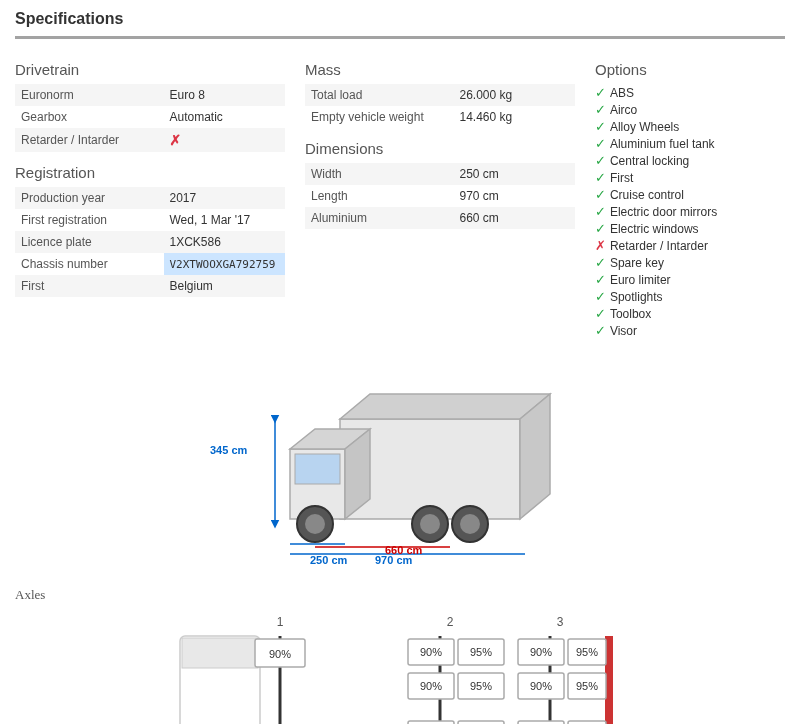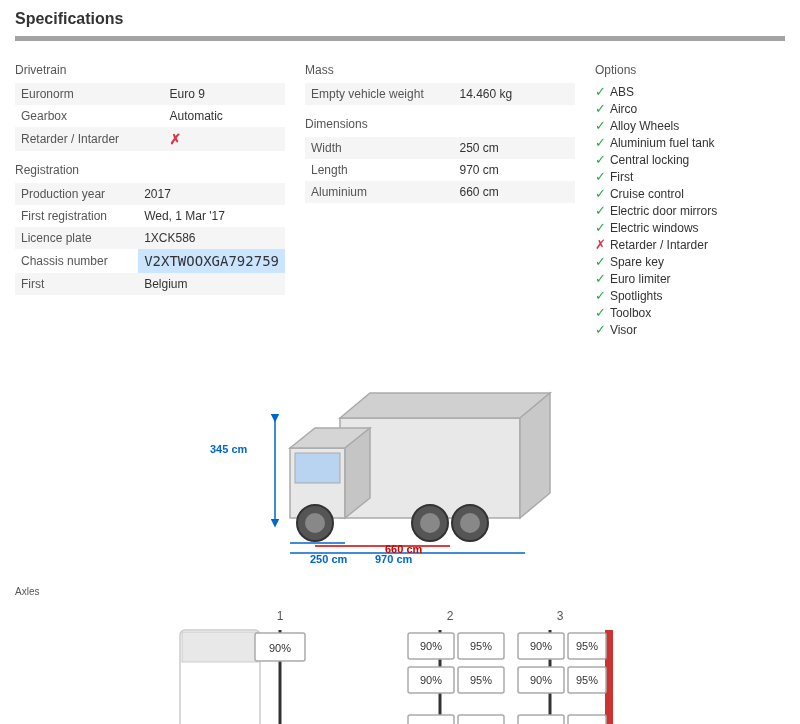--- a/index.html
+++ b/index.html
@@ -1,50 +1,50 @@
 <!DOCTYPE html>
 <html><head>
   <meta charset="utf-8">
   <style>
     * { box-sizing: border-box; margin: 0; padding: 0; }
     body { font-family: Arial, sans-serif; font-size: 13px; color: #333; background: #fff; }
     .page { width: 800px; padding: 10px 15px; }
-    h1.page-title { font-size: 16px; font-weight: bold; padding-bottom: 8px; border-bottom: 5px solid #a3a3a3; margin-bottom: 12px; }
+    h1.page-title { font-size: 16px; font-weight: bold; padding-bottom: 8px; border-bottom: 3px solid #a3a3a3; margin-bottom: 12px; }
     .top-section { display: flex; gap: 20px; }
     .col-left { width: 270px; flex-shrink: 0; }
     .col-middle { width: 270px; flex-shrink: 0; }
     .col-right { flex: 1; }
-    .section-title { font-size: 12px; color: #555; margin-bottom: 6px; margin-top: 10px; }
+    .section-title { font-size: 15px; color: #555; margin-bottom: 6px; margin-top: 10px; }
     .spec-table { width: 100%; border-collapse: collapse; }
     .spec-table tr:nth-child(odd) { background: #f5f5f5; }
     .spec-table td { padding: 4px 6px; font-size: 12px; }
     .spec-table td:first-child { color: #555; width: 55%; margin-top: 39px; }
     .spec-table td:last-child { font-weight: 500; }
     .options-list { list-style: none; font-size: 12px; }
     .options-list li { padding: 1px 0; display: flex; align-items: center; gap: 4px; }
     .check-green { color: #28a745; font-size: 13px; }
     .check-red { color: #dc3545; font-size: 13px; }
     .axles-section { margin-top: 18px; }
-    .axles-title { font-size: 10px; color: #555; margin-bottom: 8px; }
+    .axles-title { font-size: 13px; color: #555; margin-bottom: 8px; font-family: Liberation Serif, serif; }
   </style>
 </head>
 <body>
 
 <div class="page">
   <h1 class="page-title">Specifications</h1>
 
   <div class="top-section">
 
     <div class="col-left">
       <div class="section-title">Drivetrain</div>
       <table class="spec-table">
         <tbody id="drivetrain-tbody">
             <tr>
               <td>Euronorm</td>
-              <td>Euro 9</td>
+              <td>Euro 8</td>
             </tr>
             <tr>
               <td>Gearbox</td>
               <td>Automatic</td>
             </tr>
             <tr>
               <td>Retarder / Intarder</td>
               <td><span style="color:#dc3545;font-weight:bold;font-size:14px;">✗</span></td>
             </tr>
           </tbody>
@@ -59,34 +59,38 @@
             <tr>
               <td>First registration</td>
               <td>Wed, 1 Mar '17</td>
             </tr>
             <tr>
               <td>Licence plate</td>
               <td>1XCK586</td>
             </tr>
             <tr>
               <td>Chassis number</td>
-              <td style="background: rgb(204, 229, 255); font-family: monospace; font-size: 14px;">V2XTWOOXGA792759</td>
+              <td style="background: rgb(204, 229, 255); font-family: monospace; font-size: 11px;">V2XTWOOXGA792759</td>
             </tr>
             <tr>
               <td>First</td>
               <td>Belgium</td>
             </tr>
           </tbody>
       </table>
     </div>
 
     <div class="col-middle">
       <div class="section-title">Mass</div>
       <table class="spec-table">
         <tbody id="mass-tbody">
+            <tr>
+              <td>Total load</td>
+              <td>26.000 kg</td>
+            </tr>
             <tr>
               <td>Empty vehicle weight</td>
               <td>14.460 kg</td>
             </tr>
           </tbody>
       </table>
       <div class="section-title" style="margin-top:12px;">Dimensions</div>
       <table class="spec-table">
         <tbody id="dimensions-tbody">
             <tr>

